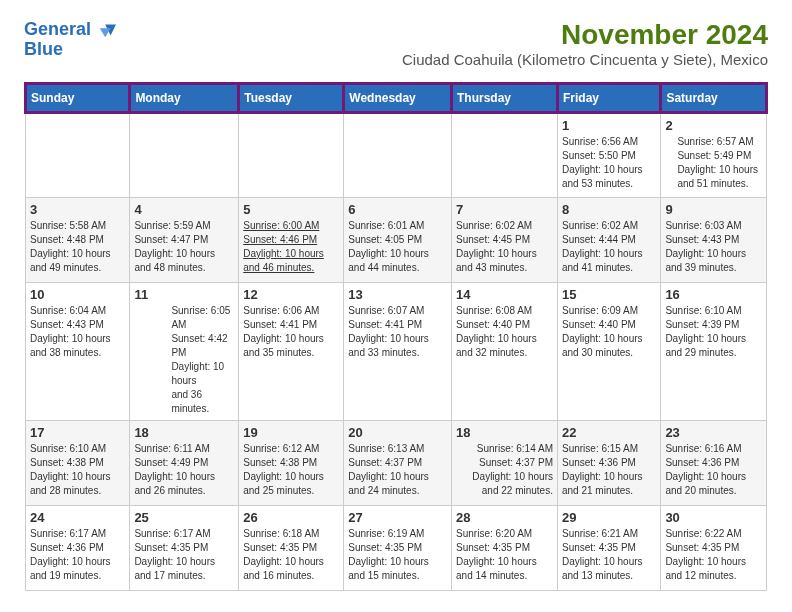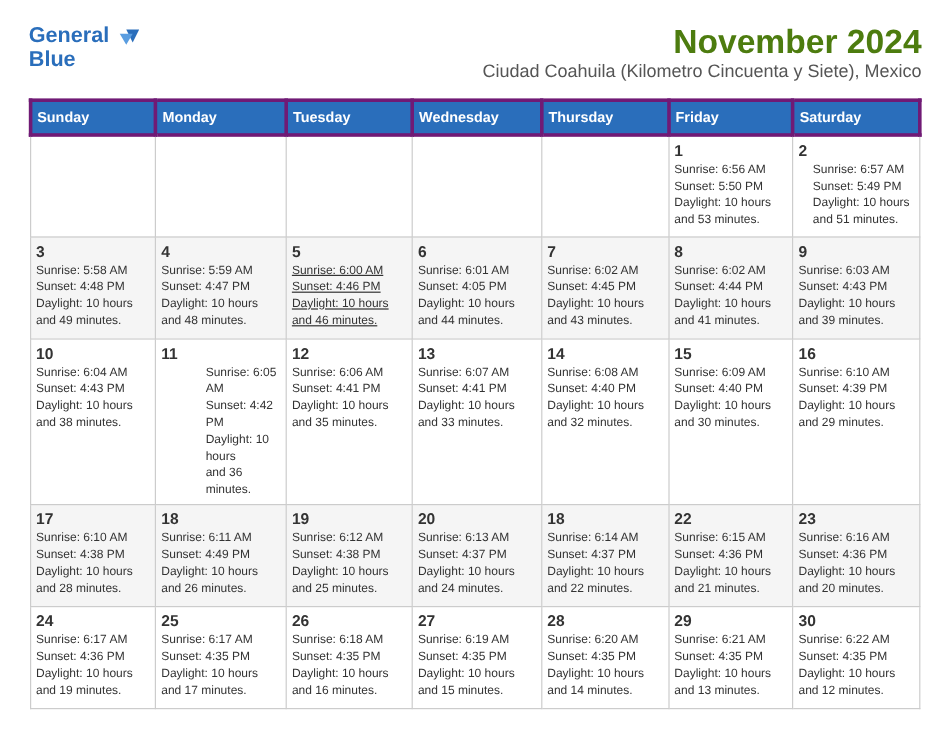--- a/index.html
+++ b/index.html
@@ -275,21 +275,21 @@
         </td>
         <td>
           <span class="day-number">20</span>
           <div class="cell-text" style="white-space: pre-line;">Sunrise: 6:13 AM
 Sunset: 4:37 PM
 Daylight: 10 hours
 and 24 minutes.</div>
         </td>
         <td>
           <span class="day-number">18</span>
-          <div class="cell-text" style="white-space: pre-line;">Sunrise: 6:14 AM
+          <div class="cell-text" style="white-space: pre-line; text-align: right;">Sunrise: 6:14 AM
 Sunset: 4:37 PM
 Daylight: 10 hours
 and 22 minutes.</div>
         </td>
         <td>
           <span class="day-number">22</span>
           <div class="cell-text" style="white-space: pre-line;">Sunrise: 6:15 AM
 Sunset: 4:36 PM
 Daylight: 10 hours
 and 21 minutes.</div>

